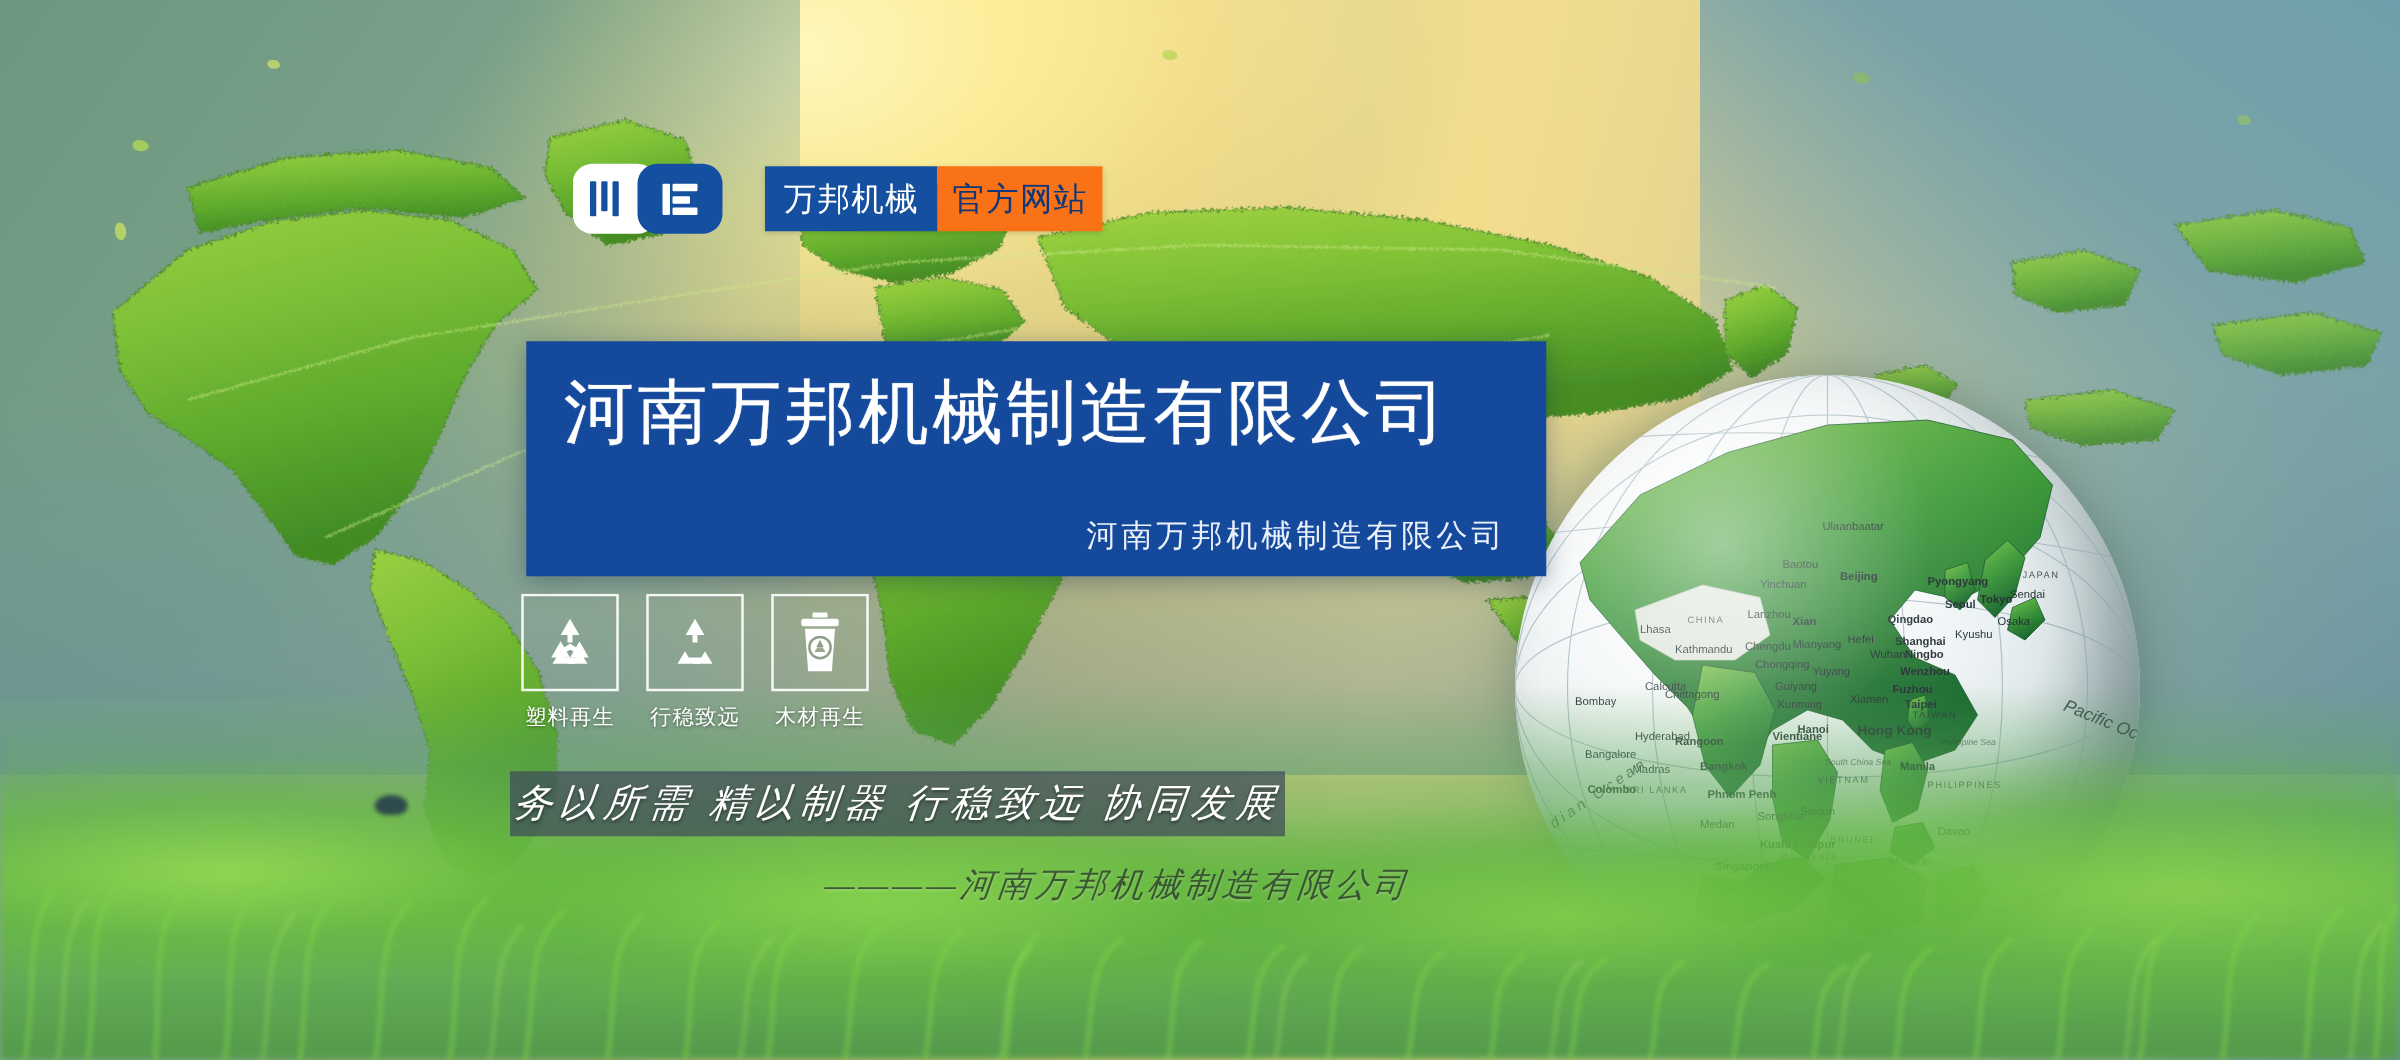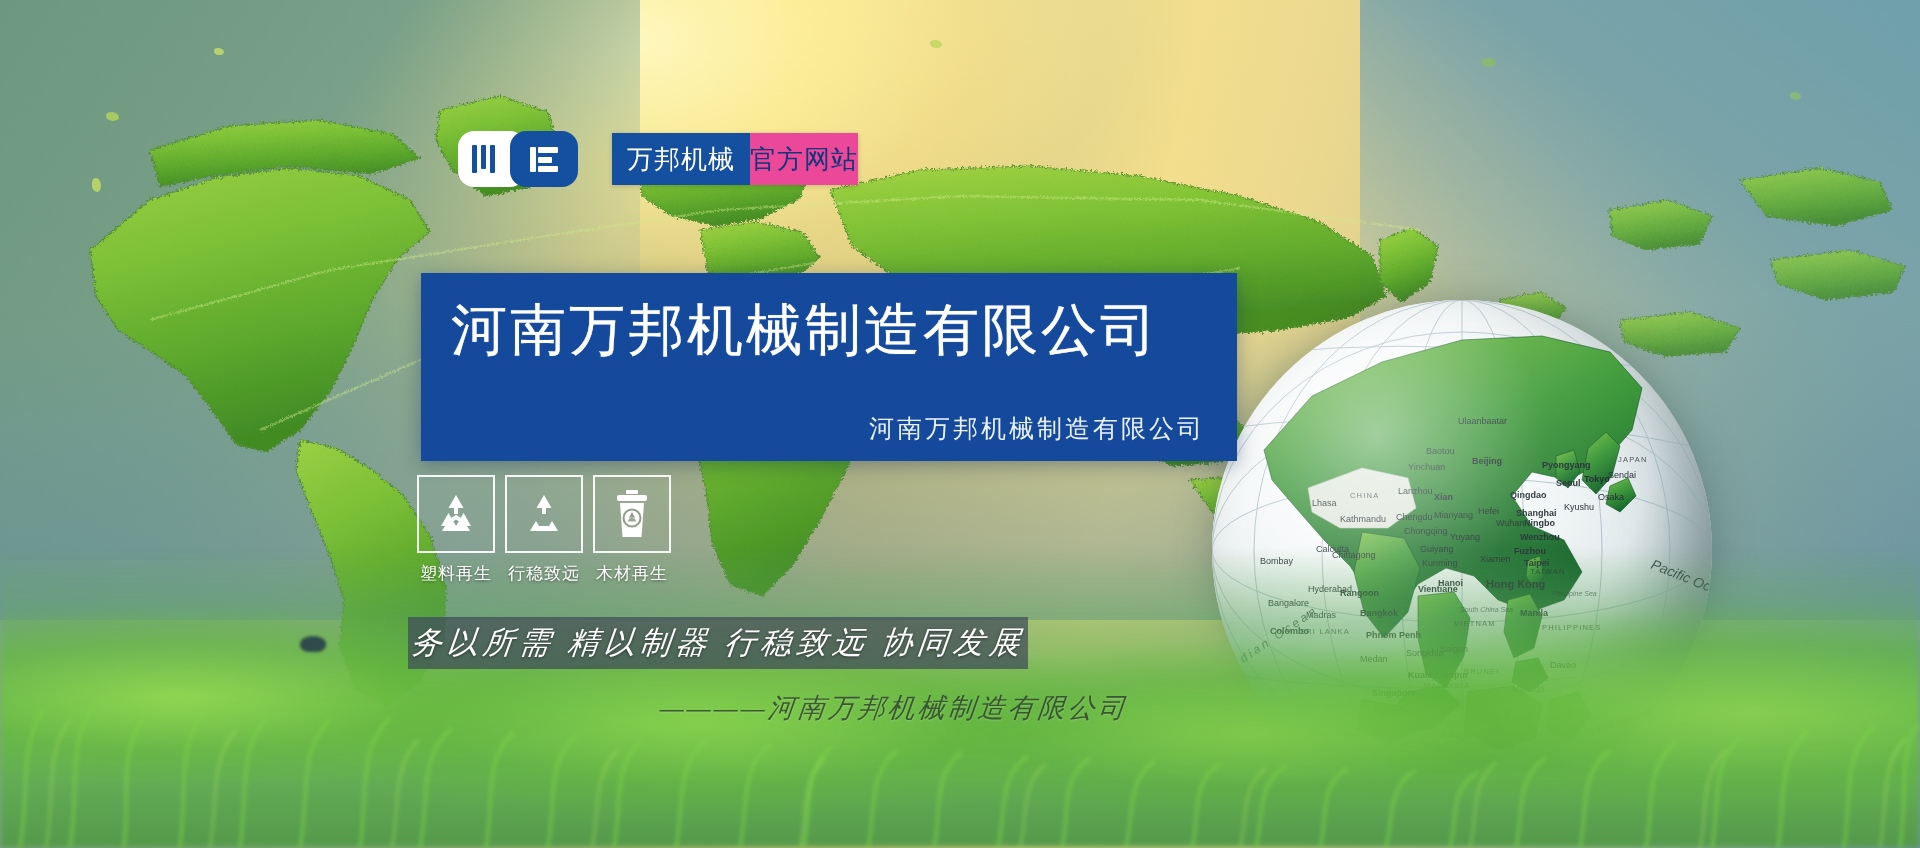--- a/index.html
+++ b/index.html
@@ -85,22 +85,22 @@
   .b-glyph .hb.t { top:0; }
   .b-glyph .hb.m { top:9.5px; width:14px; }
   .b-glyph .hb.b { top:19px; }
 
   .navbox { display:flex; margin-left:34px; height:52px; box-shadow:0 1px 5px rgba(0,0,0,.18); }
   .nav-blue {
     background:#1550a0; color:#fff; display:flex; align-items:center; justify-content:center;
     padding:12px 15px; font-size:26px; letter-spacing:1px;
   }
   .nav-white {
-    background:#ec4899; color:#12367a; display:flex; align-items:center; justify-content:center;
-    padding:0 0; font-size:26px; letter-spacing:1px;
+    background:#f97316; color:#12367a; display:flex; align-items:center; justify-content:center;
+    padding:0 12px; font-size:26px; letter-spacing:1px;
   }
 
   
   .title-panel {
     position:absolute; left:421px; top:273px; width:816px; height:188px;
     background:#14499c;
     box-shadow:0 4px 18px rgba(10,35,80,.35);
   }
   .title-main {
     position:absolute; left:30px; top:20px;
@@ -108,21 +108,21 @@
     font-weight:300;
     text-shadow:0 0 1px rgba(255,255,255,.5);
     -webkit-text-stroke:0.2px #fff;
   }
   .title-sub {
     position:absolute; right:32px; bottom:16px;
     font-size:25px; color:#eaf1fb; letter-spacing:3px; font-weight:300;
   }
 
   
-  .icons-row { position:absolute; left:417px; top:475px; display:flex; gap:10px; }
+  .icons-row { position:absolute; left:417px; top:475px; display:flex; gap:22px; }
   .icon-cell { width:78px; display:flex; flex-direction:column; align-items:center; }
   .icon-box {
     width:78px; height:78px; border:2px solid rgba(255,255,255,.92);
     display:flex; align-items:center; justify-content:center;
     background:rgba(255,255,255,0.02);
   }
   .icon-box svg { display:block; }
   .icon-label {
     margin-top:9px; font-size:17px; color:#ffffff; letter-spacing:1px; white-space:nowrap;
     text-shadow:0 1px 3px rgba(0,0,0,.45);

